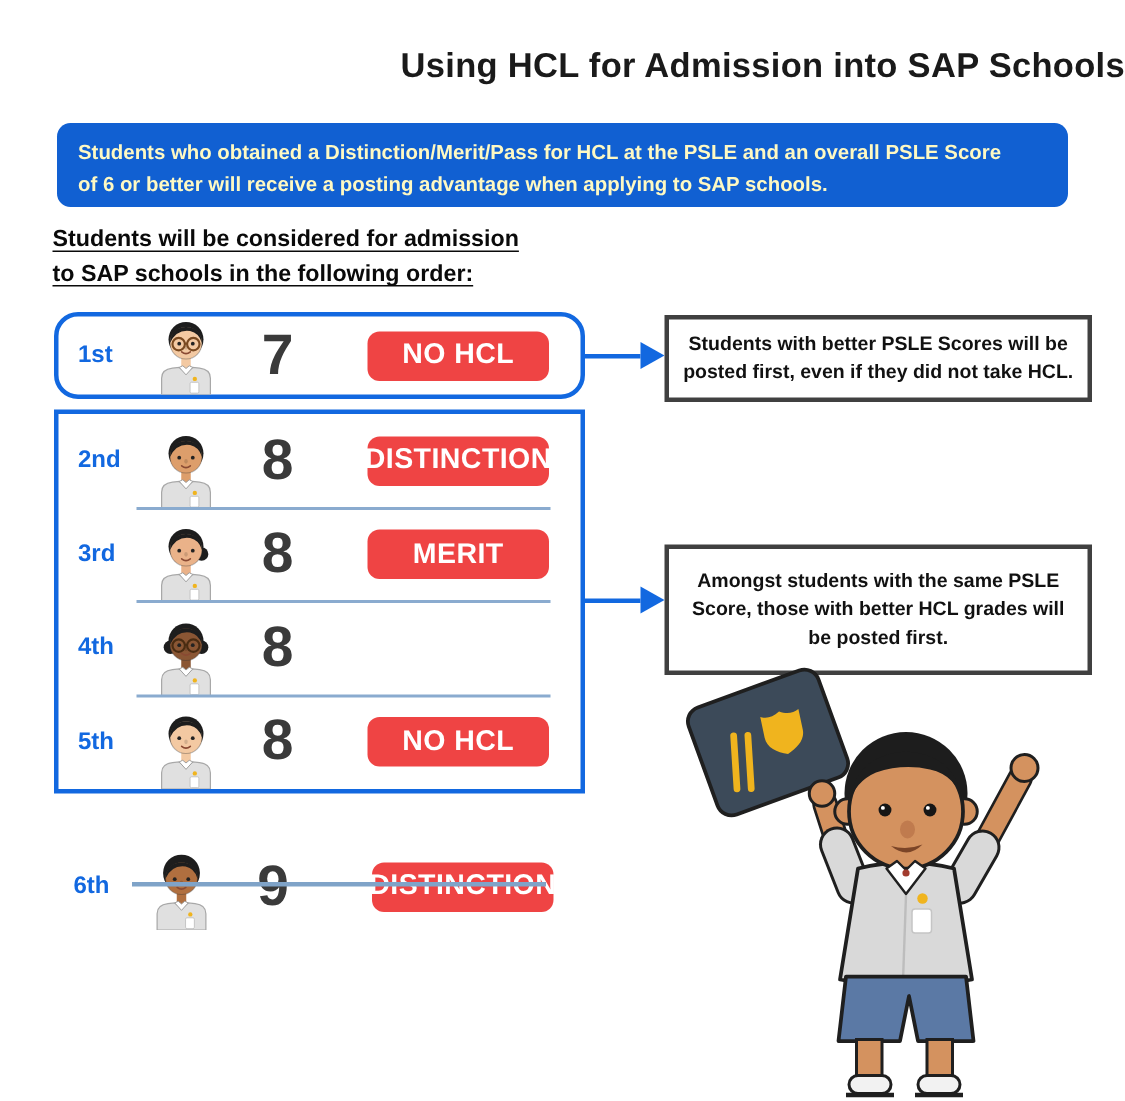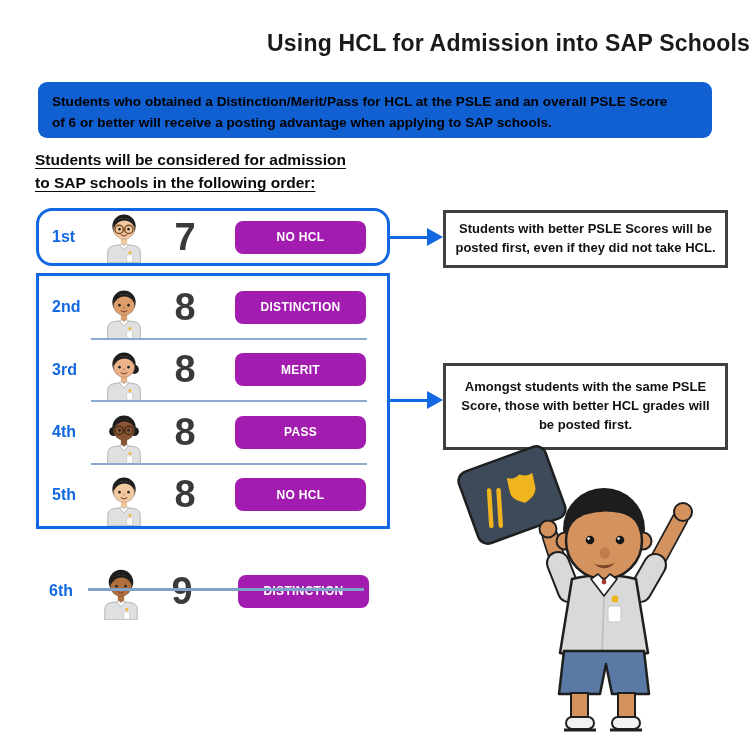--- a/index.html
+++ b/index.html
@@ -6,21 +6,21 @@
   #canvas{
     position:relative;width:750px;height:734px;background:#ffffff;
     font-family:"Liberation Sans",sans-serif;overflow:hidden;
   }
   .title{
     position:absolute;top:30px;left:0;width:750px;text-align:right;
     font-size:23px;font-weight:700;color:#1a1a1a;letter-spacing:.2px;
   }
   .banner{
     position:absolute;left:38px;top:82px;width:674px;height:56px;box-sizing:border-box;
-    background:#1160d2;border-radius:9px;color:#000000;font-weight:700;
+    background:#1160d2;border-radius:9px;color:#fef9c3;font-weight:700;
     font-size:13.6px;line-height:1.55;padding:9px 14px 0 14px;
   }
   .banner span{display:block;}
   .subheading{
     position:absolute;left:35px;top:148px;font-size:15.5px;font-weight:600;color:#0a0a0a;
     line-height:1.5;
   }
   .subheading span{display:block;text-decoration:underline;text-underline-offset:3px;}
   .rank-box{
     position:absolute;left:36px;box-sizing:border-box;background:#fff;
@@ -36,22 +36,22 @@
     width:44px;margin-left:13px;font-size:16px;font-weight:700;color:#1268e0;
   }
   .row .avatar{
     width:46px;height:56px;margin-left:5px;align-self:flex-end;display:block;
   }
   .row .avatar svg{display:block;width:46px;height:56px;}
   .row .score{
     width:76px;text-align:center;font-size:38px;font-weight:700;color:#3a3a3a;
   }
   .grade-btn{
-    margin-left:auto;margin-right:21px;width:131px;height:33px;border-radius:8px;
-    background:#a21caf;color:#fff;font-weight:700;font-size:12px;letter-spacing:.3px;
+    margin-left:auto;margin-right:21px;width:121px;height:33px;border-radius:8px;
+    background:#ef4444;color:#fff;font-weight:700;font-size:19px;letter-spacing:.3px;
     display:flex;align-items:center;justify-content:center;
   }
   .divider{
     position:absolute;left:52px;bottom:-1px;width:276px;height:2px;background:#8aabcf;
   }
   #row-sixth{
     position:absolute;left:36px;top:562px;width:354px;height:58px;
     display:flex;align-items:center;
   }
   #sixth-underline{
@@ -183,21 +183,20 @@
             <circle cx="19.6" cy="24.8" r="4.6" fill="none" stroke="#4a2c12" stroke-width="1.6"></circle>
             <circle cx="30.4" cy="24.8" r="4.6" fill="none" stroke="#4a2c12" stroke-width="1.6"></circle>
             <line x1="24.2" y1="24.4" x2="25.8" y2="24.4" stroke="#4a2c12" stroke-width="1.4"></line>
             <path d="M7,62 L7,50 Q7,43.5 15,42.6 L20,42 L25,46 L30,42 L35,42.6 Q43,43.5 43,50 L43,62 Z" fill="#e0e0e0" stroke="#a8a8a8" stroke-width="0.9"></path>
             <path d="M20,42 L25,47.5 L30,42 L27.4,40.8 L25,42.8 L22.6,40.8 Z" fill="#ffffff" stroke="#9a9a9a" stroke-width="0.7"></path>
             <circle cx="31.5" cy="50.5" r="1.6" fill="#f0b41e"></circle>
             <rect x="28" y="53" width="6.5" height="8" rx="1" fill="#ffffff" stroke="#bbbbbb" stroke-width="0.6"></rect>
           </svg>
         </span>
       <span class="score">8</span>
-      <span class="grade-btn">PASS</span>
       <span class="divider"></span>
     </div>
     <div class="row">
       <span class="rank">5th</span>
       <span class="avatar">
           <svg viewBox="0 0 50 62" xmlns="http://www.w3.org/2000/svg">
             <circle cx="25" cy="21.3" r="12.9" fill="#1d1d1d"></circle>
             <rect x="21.5" y="34" width="7" height="9" fill="#f3c9a2"></rect>
             <circle cx="25" cy="24" r="11.8" fill="#f3c9a2" stroke="#33333355" stroke-width="0.8"></circle>
             <path d="M13.2,24 Q13.6,12.5 25,12.2 Q36.4,12.5 36.8,24 Q34.5,16.5 28,15.2 Q18,13.8 13.2,24 Z" fill="#1d1d1d"></path>

